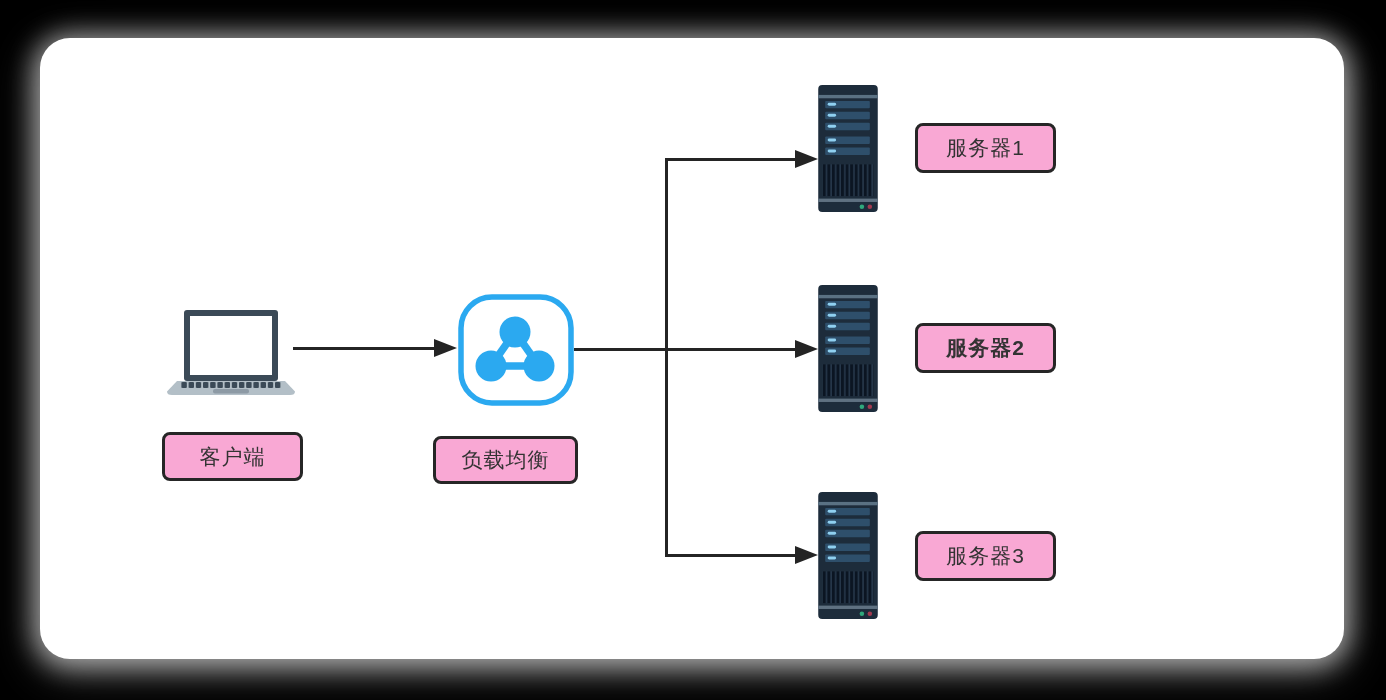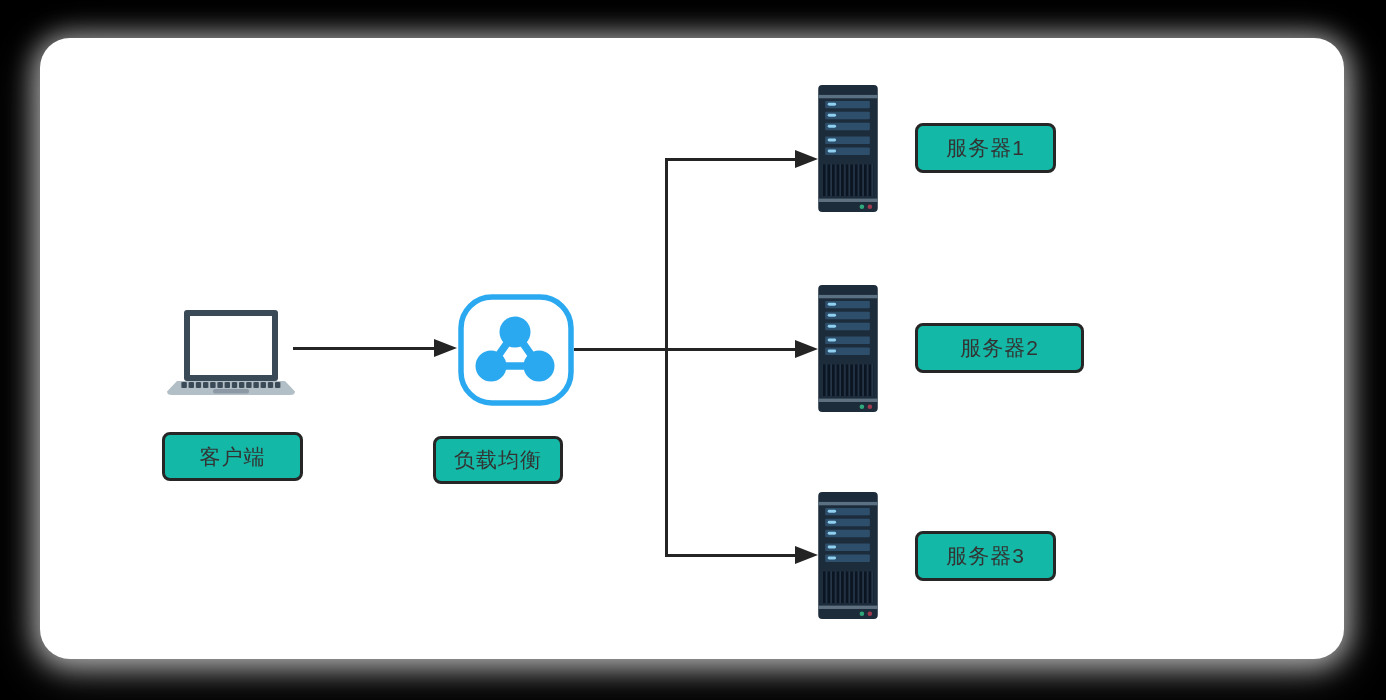--- a/index.html
+++ b/index.html
@@ -13,21 +13,21 @@
   .stage{position:absolute;inset:0;}
   .card{
     position:absolute;left:40px;top:38px;width:1304px;height:621px;
     background:var(--canvas,#fff);
     border-radius:30px;
     box-shadow:0 2px 26px 6px rgba(255,255,255,.55), 0 10px 44px 2px rgba(255,255,255,.30);
   }
   .node{position:absolute;}
   .label-box{
     position:absolute;
-    background:#14b8a6;
+    background:#f9a8d4;
     border:3px solid #262626;
     border-radius:8px;
     display:flex;align-items:center;justify-content:center;
     font-size:21px;color:#333;font-weight:500;
     letter-spacing:1px;
     box-sizing:border-box;
   }
   .hline{position:absolute;height:3px;background:var(--line,#242424);}
   .vline{position:absolute;width:3px;background:var(--line,#242424);}
   .tri-right{
@@ -80,21 +80,21 @@
         <line x1="57" y1="38" x2="33" y2="72"></line>
         <line x1="57" y1="38" x2="81" y2="72"></line>
         <line x1="33" y1="72" x2="81" y2="72"></line>
       </g>
       <circle cx="57" cy="38" r="15.5" fill="#2BA9F0"></circle>
       <circle cx="33" cy="72" r="15.5" fill="#2BA9F0"></circle>
       <circle cx="81" cy="72" r="15.5" fill="#2BA9F0"></circle>
     </svg>
   </div>
 
-  <div class="label-box" style="left:433px;top:436px;width:130px;height:48px;">
+  <div class="label-box" style="left:433px;top:436px;width:145px;height:48px;">
     <span>负载均衡</span>
   </div>
 
   <div class="hline" style="left:574px;top:347.5px;width:221px;"></div>
   <div class="tri-right" style="left:795px;top:340px;"></div>
 
   <div class="vline" style="left:664.5px;top:157.5px;height:399px;"></div>
 
   <div class="hline" style="left:664.5px;top:157.5px;width:130.5px;"></div>
   <div class="tri-right" style="left:795px;top:150px;"></div>
@@ -167,20 +167,20 @@
       <rect x="4.5" y="80" width="51" height="32" fill="url(#vent)"></rect>
       <rect x="0" y="114.5" width="60" height="3.4" fill="#5f7181"></rect>
       <circle cx="44" cy="122.8" r="2.3" fill="#2fa97c"></circle>
       <circle cx="52" cy="122.8" r="2.3" fill="#a23a50"></circle>
     </svg>
   </div>
 
   <div class="label-box" style="left:915px;top:123px;width:141px;height:50px;">
     <span>服务器1</span>
   </div>
-  <div class="label-box" style="left:915px;top:323px;width:169px;height:50px;">
+  <div class="label-box" style="left:915px;top:323px;width:141px;height:50px;font-weight:bold;">
     <span>服务器2</span>
   </div>
   <div class="label-box" style="left:915px;top:531px;width:141px;height:50px;">
     <span>服务器3</span>
   </div>
 
 </div>
 
 </body></html>

